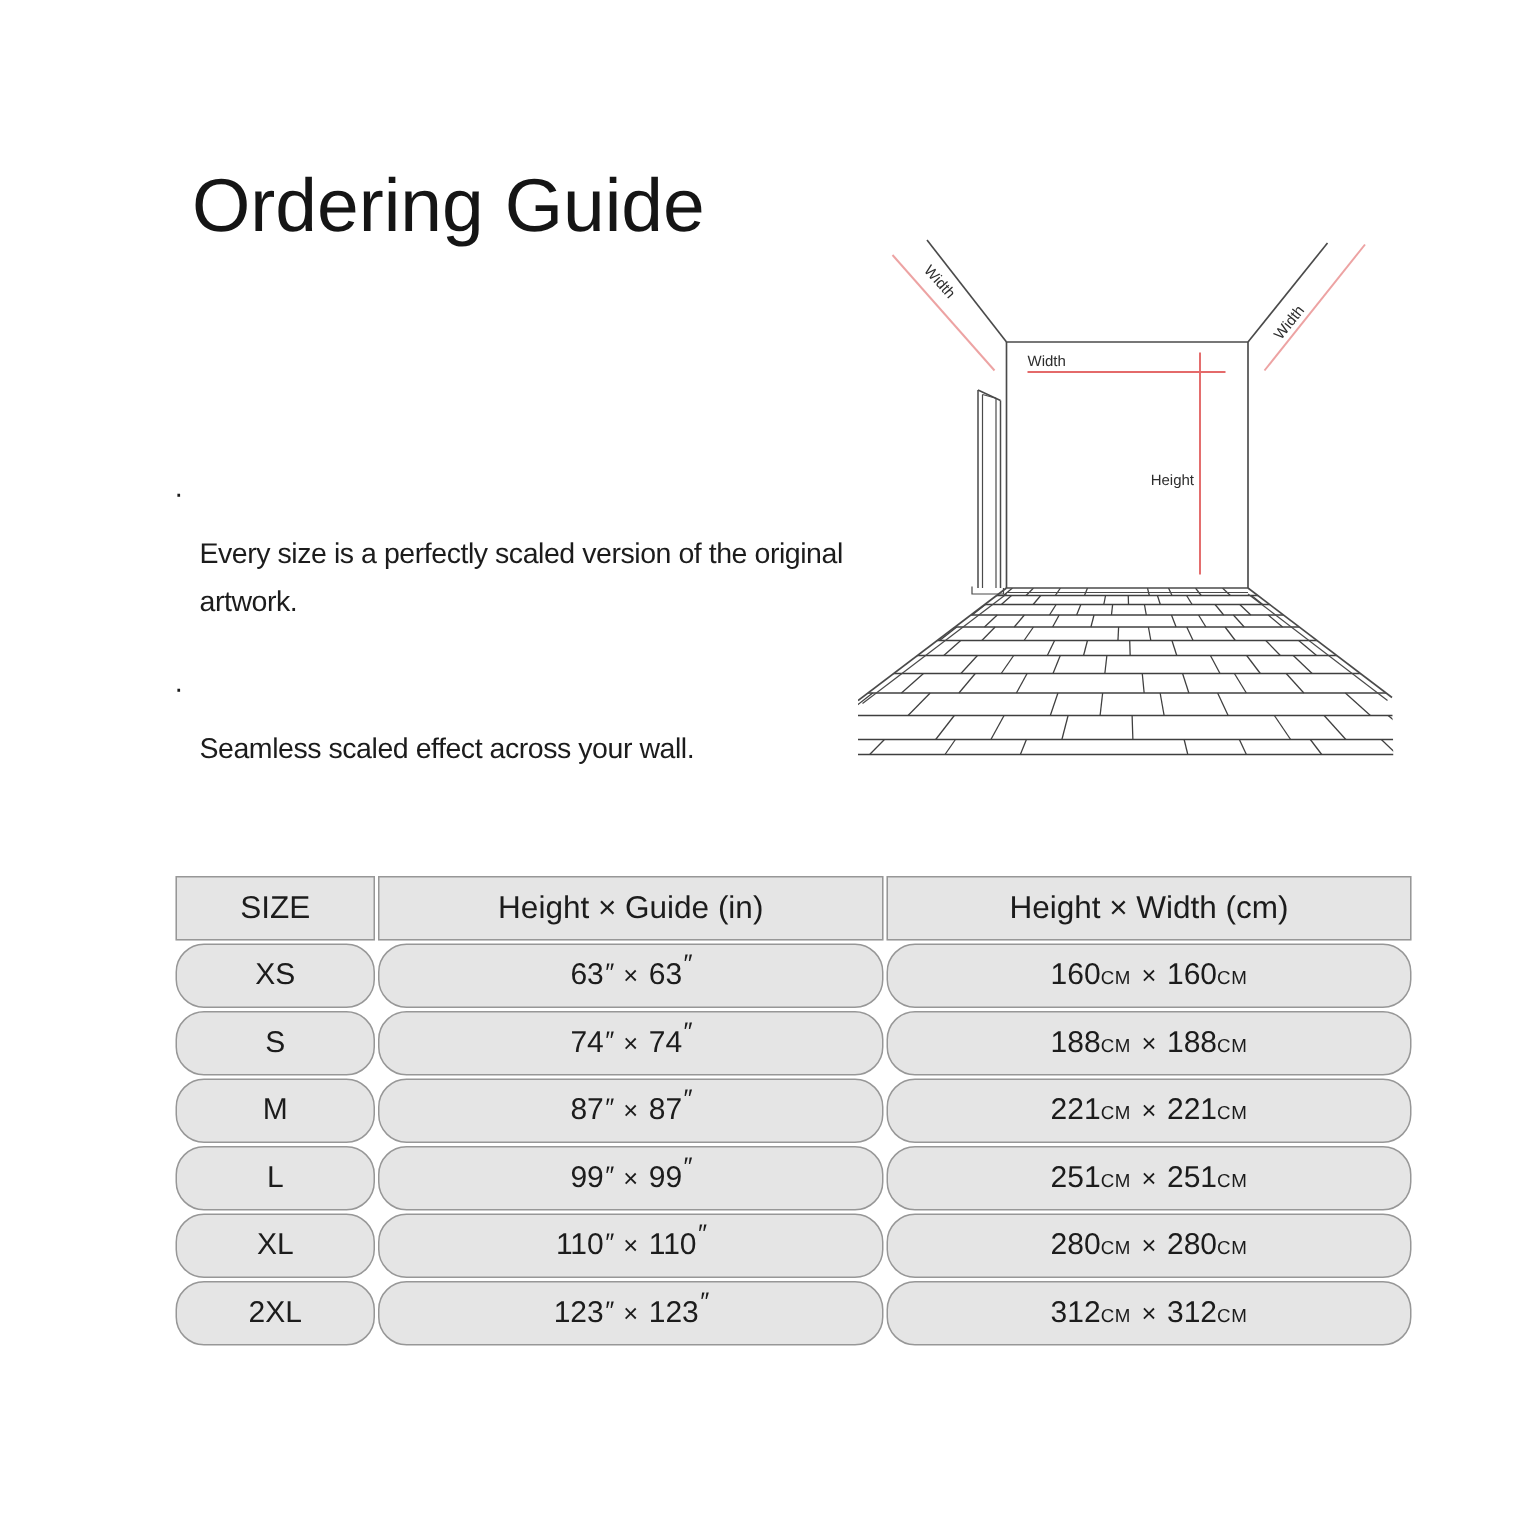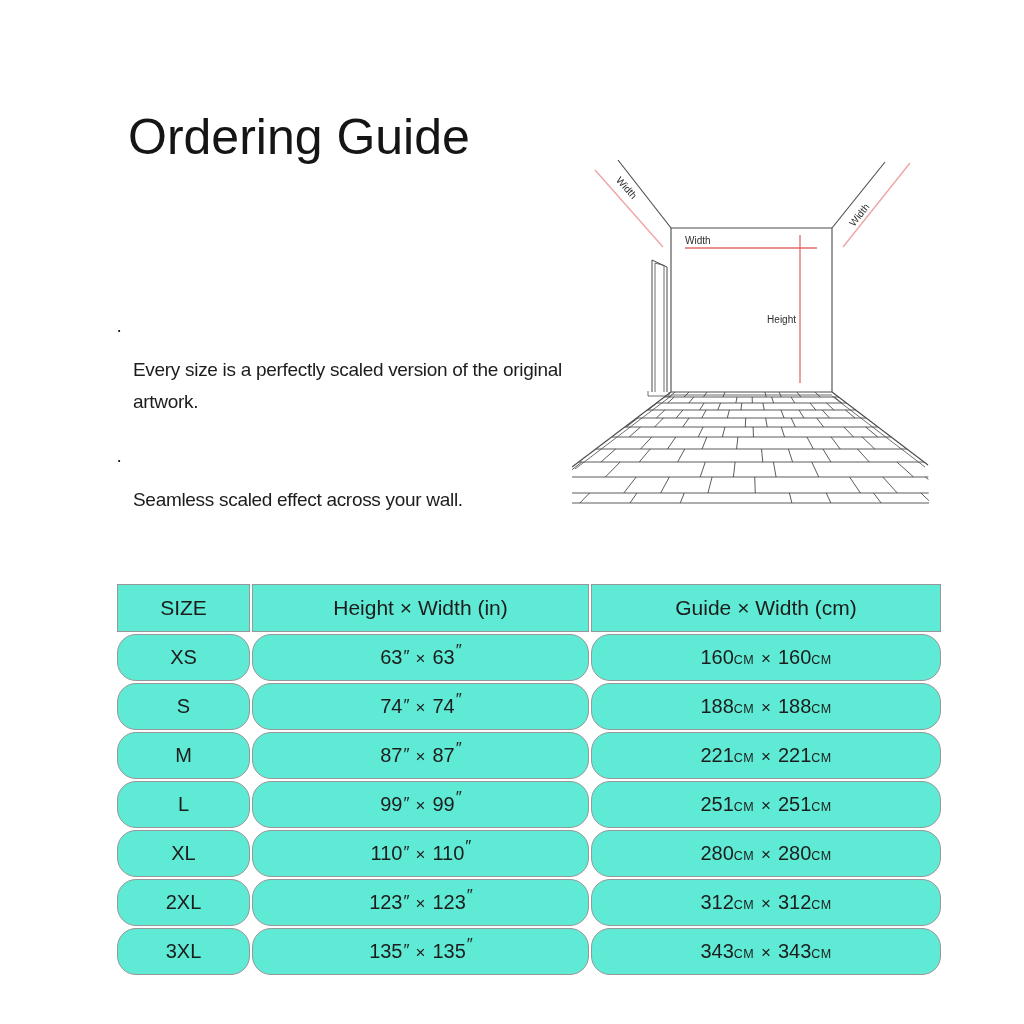--- a/index.html
+++ b/index.html
@@ -19,23 +19,23 @@
 
   
   .room{position:absolute;left:572px;top:133px;width:360px;height:375px;}
   .room svg{display:block;width:100%;height:100%;}
   .room text{font-family:"Liberation Sans", sans-serif;fill:#2d2d2d;}
 
   
   .size-table{position:absolute;left:115px;top:582px;width:820px;
               border-collapse:separate;border-spacing:2px;table-layout:fixed;}
   .size-table th,.size-table td{
-      background:#5eead4;border:1px solid #979797;box-sizing:border-box;
+      background:#e5e5e5;border:1px solid #979797;box-sizing:border-box;
       height:43px;text-align:center;vertical-align:middle;
-      font-weight:400;color:#1c1c1c;padding:11px;}
+      font-weight:400;color:#1c1c1c;padding:0;}
   .size-table th{font-size:21px;}
   .size-table td{font-size:20px;border-radius:19px;}
   .size-table .size-col{font-size:20px;}
   .pm{font-size:17px;position:relative;top:-2px;margin-left:1px;letter-spacing:-1px;}
   .pm.raised{top:-8px;}
   .x-sign{display:inline-block;margin:0 7px;font-size:17px;}
   .unit{font-size:12.5px;letter-spacing:0.4px;text-align:right;}
 </style>
 </head>
 <body>
@@ -275,22 +275,22 @@
 
   <table class="size-table">
     <colgroup>
         <col style="width:133px">
         <col style="width:337px">
         <col style="width:350px">
       </colgroup>
     <thead>
       <tr>
         <th>SIZE</th>
-        <th>Height × Width (in)</th>
-        <th>Guide × Width (cm)</th>
+        <th>Height × Guide (in)</th>
+        <th>Height × Width (cm)</th>
       </tr>
     </thead>
     <tbody>
       <tr>
         <td class="size-col">XS</td>
         <td><span>63</span><span class="pm">″</span><span class="x-sign">×</span><span>63</span><span class="pm raised">″</span></td>
         <td><span>160</span><span class="unit">CM</span><span class="x-sign">×</span><span>160</span><span class="unit">CM</span></td>
       </tr>
       <tr>
         <td class="size-col">S</td>
@@ -310,20 +310,15 @@
       <tr>
         <td class="size-col">XL</td>
         <td><span>110</span><span class="pm">″</span><span class="x-sign">×</span><span>110</span><span class="pm raised">″</span></td>
         <td><span>280</span><span class="unit">CM</span><span class="x-sign">×</span><span>280</span><span class="unit">CM</span></td>
       </tr>
       <tr>
         <td class="size-col">2XL</td>
         <td><span>123</span><span class="pm">″</span><span class="x-sign">×</span><span>123</span><span class="pm raised">″</span></td>
         <td><span>312</span><span class="unit">CM</span><span class="x-sign">×</span><span>312</span><span class="unit">CM</span></td>
       </tr>
-      <tr>
-        <td class="size-col">3XL</td>
-        <td><span>135</span><span class="pm">″</span><span class="x-sign">×</span><span>135</span><span class="pm raised">″</span></td>
-        <td><span>343</span><span class="unit">CM</span><span class="x-sign">×</span><span>343</span><span class="unit">CM</span></td>
-      </tr>
     </tbody>
   </table>
 </div>
 
 </body></html>

